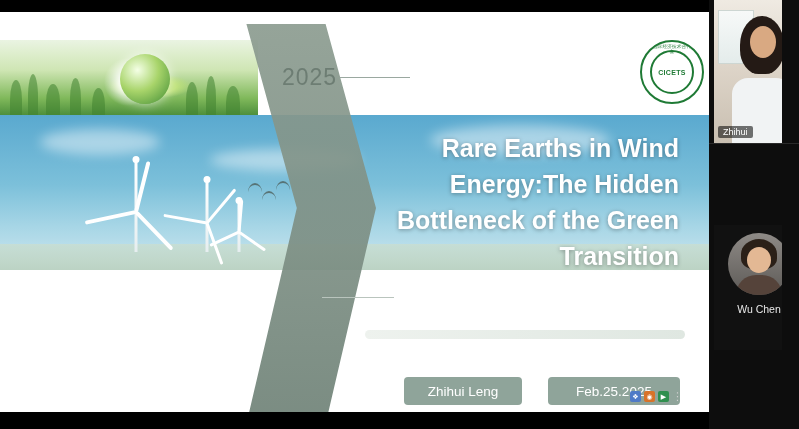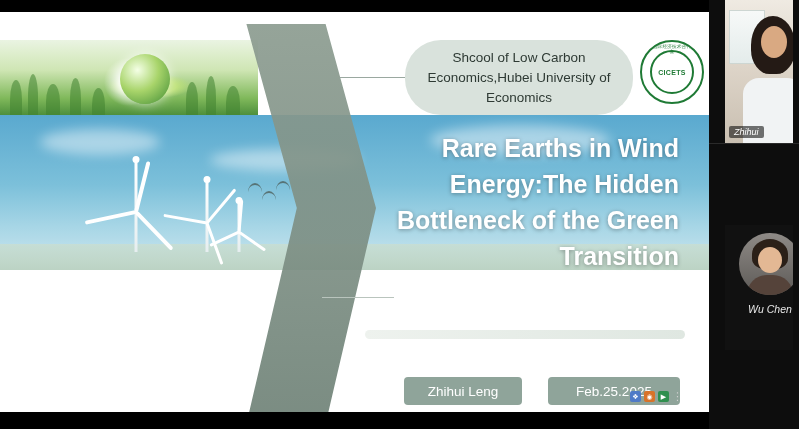--- a/index.html
+++ b/index.html
@@ -330,24 +330,23 @@
   .rail {
     position: absolute;
     right: 0;
     top: 0;
     width: 90px;
     height: 429px;
     background: #0d0d0d;
   }
   .tile {
     position: absolute;
-    left: 16px;
+    left: 5px;
     width: 68px;
     overflow: hidden;
-    font-style: italic;
   }
   .tile.one { top: 0; height: 143px; background: linear-gradient(180deg,#cfc6bb,#b9ada0); }
   .tile.two { top: 225px; height: 125px; background: #111; }
 
   .room {
     position: absolute;
     inset: 0;
     background:
       linear-gradient(180deg, #efeae2 0%, #ded5c9 45%, #c9bfb1 100%);
   }
@@ -481,24 +480,22 @@
           <div class="b" style="top:10px;width:3px;height:32px;transform:translateX(-50%) rotate(245deg);"></div>
         </div>
 
         <div class="bird" style="left:248px;top:68px;"></div>
         <div class="bird" style="left:262px;top:76px;"></div>
         <div class="bird" style="left:276px;top:66px;"></div>
       </div>
 
       <div class="chevron"></div>
 
+      <div class="year">2025</div>
       <div class="pill-line"></div>
-      <div class="school-pill">
-        <span>Shcool of Low Carbon Economics,Hubei University of Economics</span>
-      </div>
 
       <div class="logo">
         <div class="ring-text">中国国际经济技术合作促进会</div>
         <div class="inner">CICETS</div>
       </div>
 
       <div class="title">Rare Earths in Wind Energy:The Hidden Bottleneck of the Green Transition</div>
       <div class="sub-rule"></div>
       <div class="bar-rule"></div>
 

